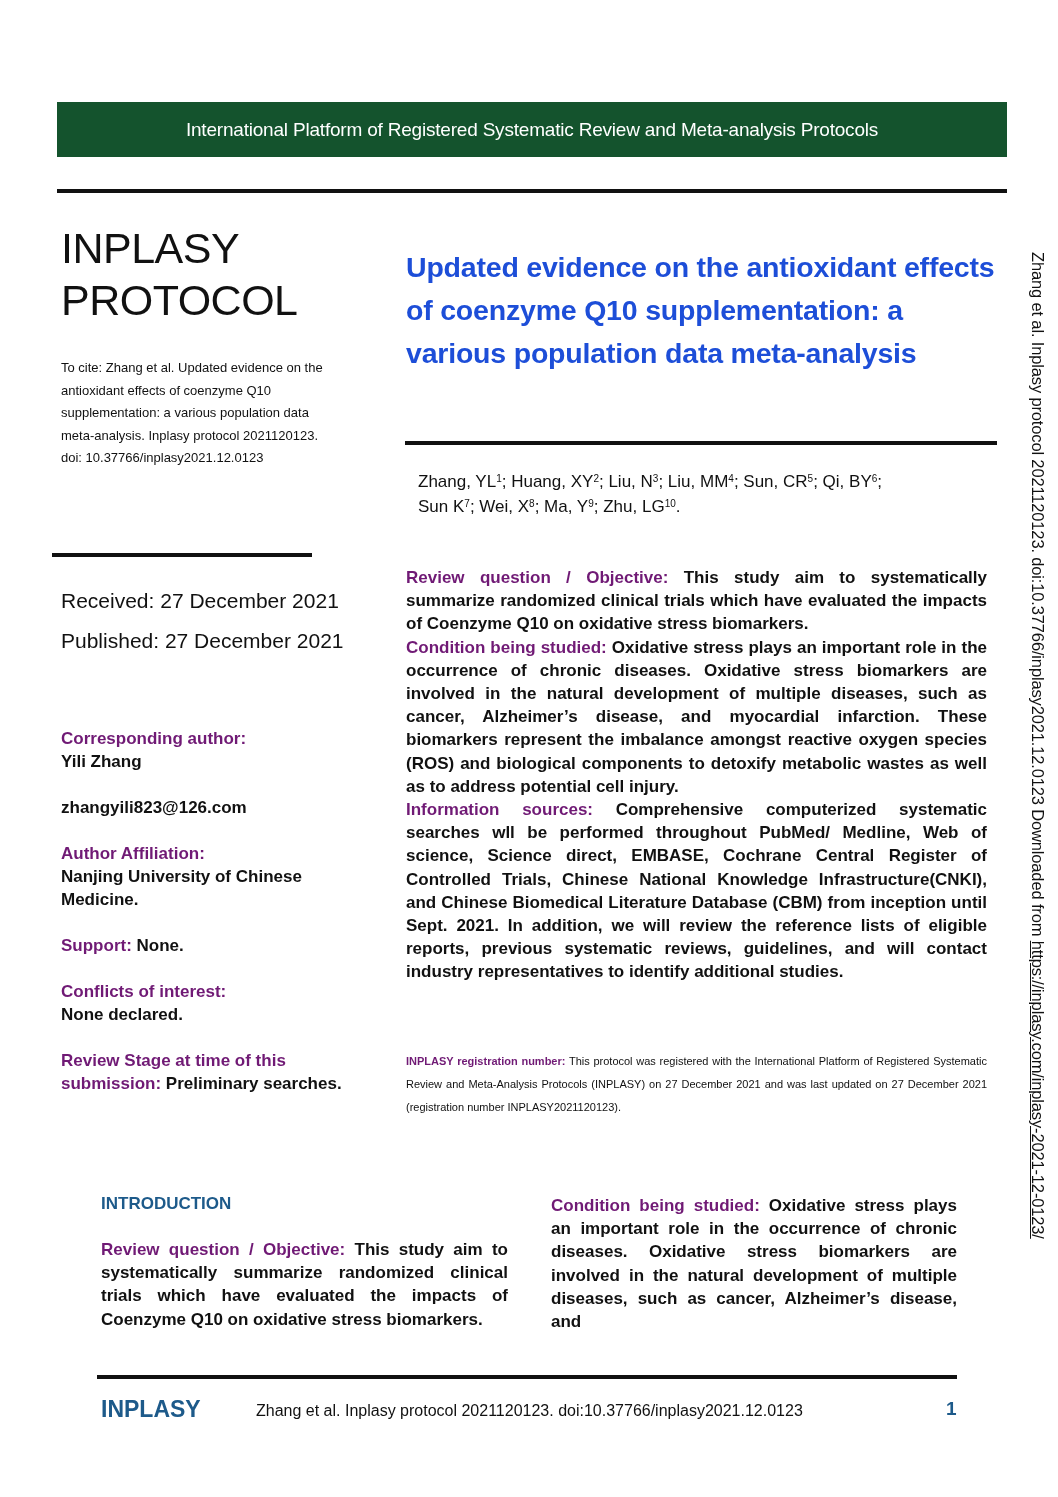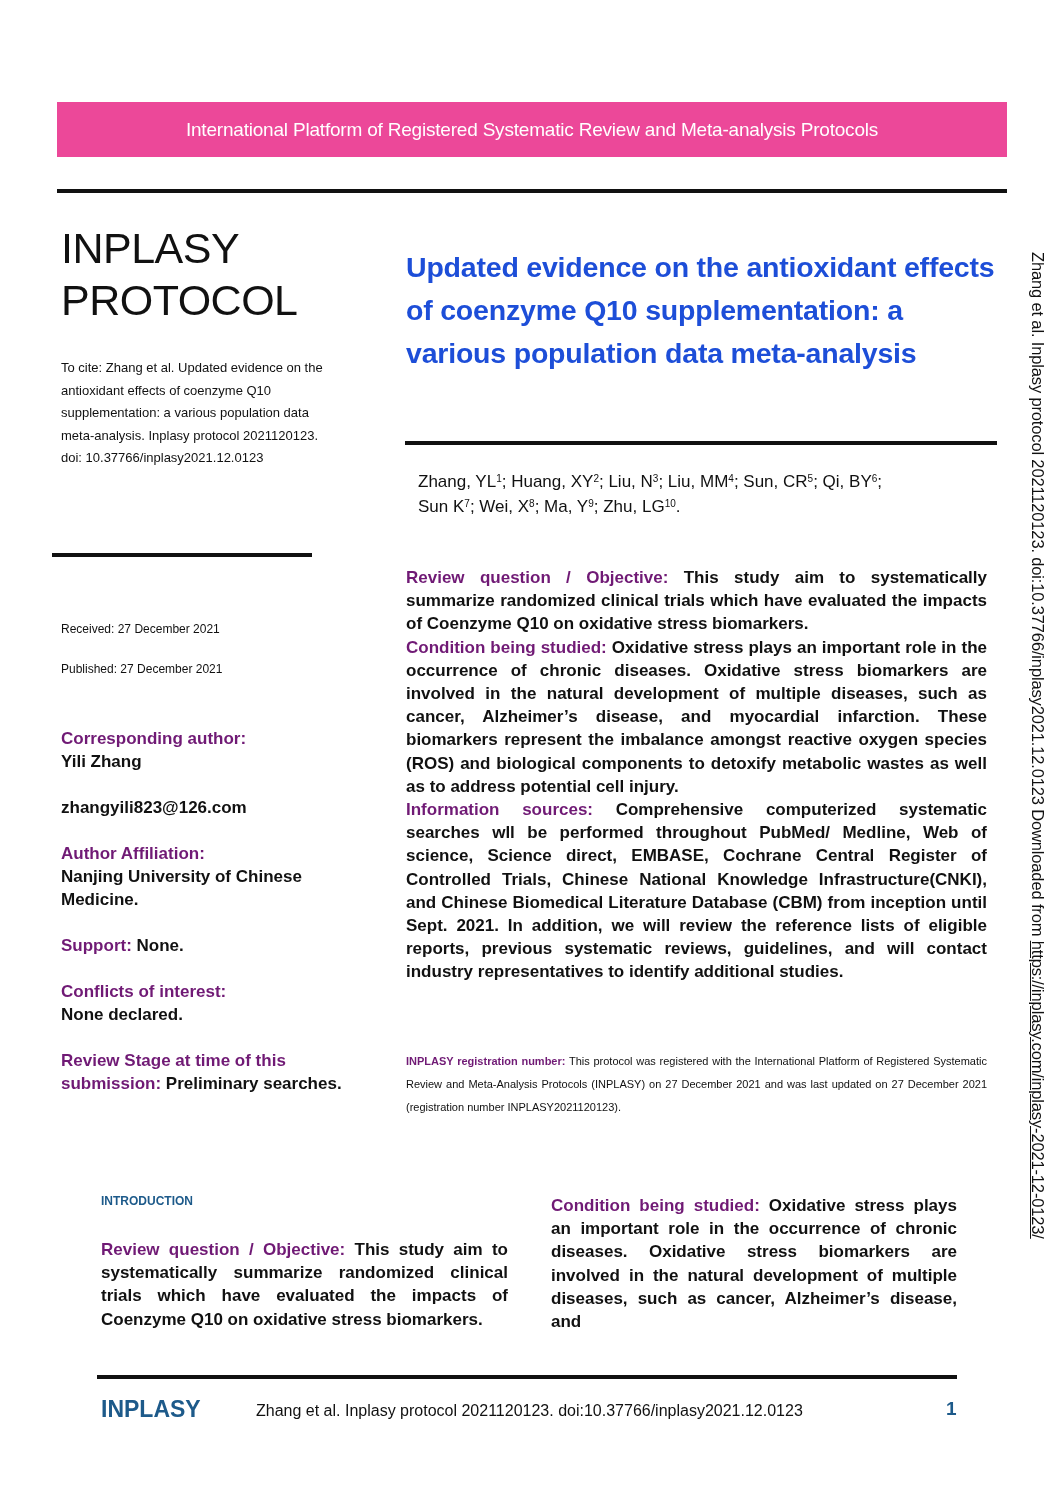--- a/index.html
+++ b/index.html
@@ -1,54 +1,54 @@
 <!DOCTYPE html>
 <html><head>
   <meta charset="utf-8">
   <style>
     * { box-sizing: border-box; margin: 0; padding: 0; }
     html, body { width: 1058px; height: 1497px; background: #fff; overflow: hidden; }
     body { position: relative; font-family: "Liberation Sans", sans-serif; color: #111; }
     .blue { color: #701a75; }
     .banner {
       position: absolute; left: 57px; top: 102px; width: 950px; height: 55px;
-      background: #ec4899; color: #fff; font-size: 19px; text-align: center;
+      background: #14532d; color: #fff; font-size: 19px; text-align: center;
       line-height: 55px; letter-spacing: -0.2px;
     }
     .rule-top { position: absolute; left: 57px; top: 189px; width: 950px; height: 4px; background: #111; }
     .brand-title {
       position: absolute; left: 61px; top: 222px; font-size: 43px; line-height: 52px;
       font-weight: normal; letter-spacing: -0.5px;
     }
     .cite {
       position: absolute; left: 61px; top: 357px; width: 280px; font-size: 13px; line-height: 22.5px;
     }
     .rule-left { position: absolute; left: 52px; top: 553px; width: 260px; height: 4px; background: #111; }
-    .dates { position: absolute; left: 61px; top: 590px; font-size: 12px; line-height: 22px; margin-top: 28px; }
+    .dates { position: absolute; left: 61px; top: 590px; font-size: 21px; line-height: 22px; }
     .dates div { margin-bottom: 18px; }
     .meta { position: absolute; left: 61px; top: 696px; width: 290px; font-size: 17px; line-height: 23px; font-weight: bold; margin-top: 31px; }
     .meta .blk { margin-bottom: 23px; }
     .title {
       position: absolute; left: 406px; top: 246px; width: 590px; font-size: 28.5px; line-height: 43px;
       font-weight: bold; color: #1d4ed8; letter-spacing: -0.2px;
     }
     .rule-right { position: absolute; left: 405px; top: 441px; width: 592px; height: 4px; background: #111; }
     .authors { position: absolute; left: 418px; top: 468px; width: 570px; font-size: 17px; line-height: 22px; }
     .authors sup { font-size: 10px; vertical-align: 5px; }
     .abstract {
       position: absolute; left: 406px; top: 566px; width: 581px; font-size: 17px; line-height: 23.2px;
       font-weight: bold; text-align: justify;
     }
     .abstract p { margin: 0; }
     .reg {
       position: absolute; left: 406px; top: 1050px; width: 581px; font-size: 11px; line-height: 23.2px;
       text-align: justify;
     }
     .reg .lbl { font-weight: bold; }
-    .intro-head { position: absolute; left: 101px; top: 1194px; font-size: 12px; font-weight: bold; color: #1d5a8a; }
+    .intro-head { position: absolute; left: 101px; top: 1194px; font-size: 17px; font-weight: bold; color: #1d5a8a; }
     .col1 {
       position: absolute; left: 101px; top: 1238px; width: 407px; font-size: 17px; line-height: 23.2px;
       font-weight: bold; text-align: justify;
     }
     .col2 {
       position: absolute; left: 551px; top: 1194px; width: 406px; font-size: 17px; line-height: 23.2px;
       font-weight: bold; text-align: justify; text-align-last: justify;
     }
     .rule-bottom { position: absolute; left: 97px; top: 1375px; width: 860px; height: 4px; background: #111; }
     .footer-brand { position: absolute; left: 101px; top: 1396px; font-size: 23px; font-weight: bold; color: #1d5a8a; }

